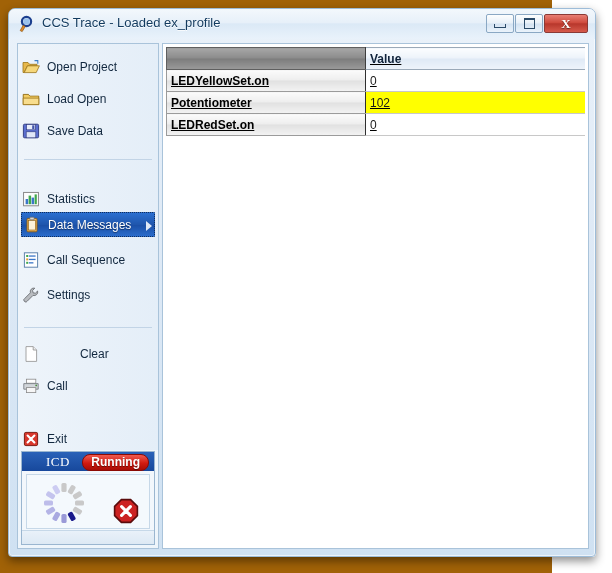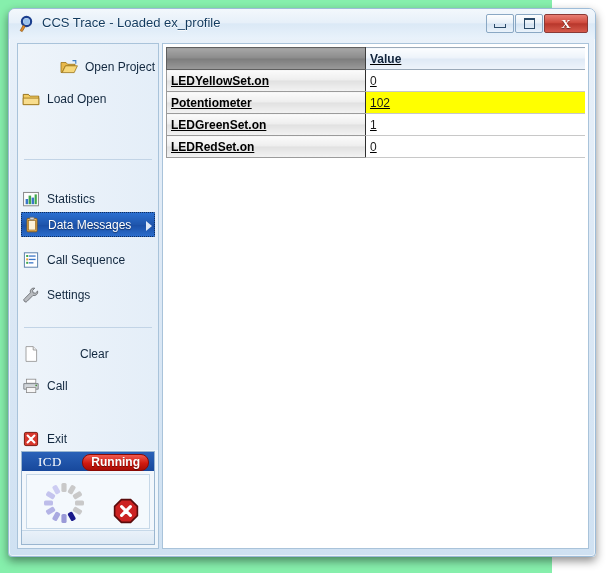--- a/index.html
+++ b/index.html
@@ -4,21 +4,21 @@
 <style>
   html,body{margin:0;padding:0;}
   body{
     width:612px;height:573px;overflow:hidden;
     background:#ffffff;
     font-family:"Liberation Sans", sans-serif;
     -webkit-font-smoothing:antialiased;
   }
 
   
-  #desktop{position:absolute;left:0;top:0;width:552px;height:573px;background:#86efac;}
+  #desktop{position:absolute;left:0;top:0;width:552px;height:573px;background:#a16207;}
 
   
   #window{
     position:absolute;left:8px;top:8px;width:588px;height:549px;
     border-radius:7px 7px 4px 4px;
     background:linear-gradient(to bottom,#eaf2fa 0%,#dfeaf6 40%,#cfe1f2 100%);
     border:1px solid #9dbcd8;
     box-shadow:0 4px 10px rgba(0,0,0,.45), 0 0 0 1px rgba(255,255,255,.6) inset;
     box-sizing:border-box;
   }
@@ -89,21 +89,21 @@
     position:absolute;left:3px;bottom:3px;width:134px;height:94px;
     border:1px solid #9ab6d0;background:#f2f7fc;box-sizing:border-box;
   }
   #icd-head{
     position:absolute;left:0;top:0;width:100%;height:19px;
     background:linear-gradient(to bottom,#2a62b8 0%,#17489c 100%);
     display:flex;align-items:center;
   }
   #icd-title{
     color:#ffffff;font-family:"Liberation Serif",serif;font-size:13px;
-    margin-left:16px;letter-spacing:.5px;
+    margin-left:24px;letter-spacing:.5px;
   }
   #icd-badge{
     position:absolute;right:5px;top:2px;height:15px;padding:0 8px;
     border-radius:8px;background:linear-gradient(to bottom,#f05b4f 0%,#d11a10 55%,#a70d06 100%);
     color:#fff;font-size:12px;font-weight:bold;line-height:15px;
     border:1px solid #8d0a04;text-shadow:0 1px 1px rgba(0,0,0,.5);
   }
   #icd-body{
     position:absolute;left:4px;top:22px;width:124px;height:55px;
     background:#f4f9fd;border:1px solid #c6d8e8;box-sizing:border-box;
@@ -164,21 +164,21 @@
         <span class="wbtn max"></span>
         <span class="wbtn close">X</span>
       </span>
     </div>
 
     <div id="client">
 
       <div id="sidebar">
         <div id="nav">
 
-          <div class="navitem" style="top:10px;justify-content:flex-end;">
+          <div class="navitem" style="top:10px;">
             <span class="ico">
               <svg width="20" height="20" viewBox="0 0 20 20">
                 <path d="M2 15.5V5.5h5l1.6 1.8H16v1.6H6.4L3.2 15.5Z" fill="#e8b84b" stroke="#9a7418" stroke-width=".8"></path>
                 <path d="M3.2 15.6 L6.5 8.8 H18.4 L15.2 15.6 Z" fill="#f6d77a" stroke="#9a7418" stroke-width=".8"></path>
                 <path d="M13.5 3.6 h3.3 v3.2" fill="none" stroke="#3f7fc4" stroke-width="1.1"></path>
               </svg>
             </span>
             <span class="lbl">Open Project</span>
           </div>
 
@@ -186,20 +186,31 @@
             <span class="ico">
               <svg width="20" height="20" viewBox="0 0 20 20">
                 <path d="M2.2 15.6V5.4h5.2l1.5 1.7h8.9v8.5Z" fill="#f0c košmar" stroke="none"></path>
                 <path d="M2.2 15.6V5.4h5.2l1.5 1.7h8.9v8.5Z" fill="#f2cc63" stroke="#9a7418" stroke-width=".8"></path>
                 <path d="M2.2 9.1h15.6v6.5H2.2Z" fill="#f8dd8d" stroke="#9a7418" stroke-width=".8"></path>
               </svg>
             </span>
             <span class="lbl">Load Open</span>
           </div>
 
+          <div class="navitem" style="top:74px;">
+            <span class="ico">
+              <svg width="20" height="20" viewBox="0 0 20 20">
+                <rect x="2.4" y="3.2" width="15.2" height="13.6" rx="1.2" fill="#5b6fd0" stroke="#2b357a" stroke-width=".9"></rect>
+                <rect x="5.6" y="3.6" width="8.8" height="5.2" fill="#e9eefb" stroke="#2b357a" stroke-width=".6"></rect>
+                <rect x="11.2" y="4.3" width="2.2" height="3.8" fill="#4455a8"></rect>
+                <rect x="5.2" y="10.8" width="9.6" height="6" fill="#dfe6f8" stroke="#2b357a" stroke-width=".6"></rect>
+              </svg>
+            </span>
+            <span class="lbl">Save Data</span>
+          </div>
 
           <div class="sep" style="top:115px;"></div>
 
           <div class="navitem" style="top:142px;">
             <span class="ico">
               <svg width="20" height="20" viewBox="0 0 20 20">
                 <rect x="2.6" y="3.4" width="14.8" height="13.4" fill="#fdfdfd" stroke="#7d7d7d" stroke-width=".9"></rect>
                 <rect x="4.6" y="10" width="2.5" height="5.2" fill="#3a76c8"></rect>
                 <rect x="7.6" y="6.6" width="2.5" height="8.6" fill="#3fa84a"></rect>
                 <rect x="10.6" y="8.6" width="2.5" height="6.6" fill="#3a76c8"></rect>
@@ -354,24 +365,20 @@
             <tbody>
               <tr>
                 <td class="rowhead">LEDYellowSet.on</td>
                 <td class="val">0</td>
               </tr>
               <tr>
                 <td class="rowhead">Potentiometer</td>
                 <td class="val hl">102</td>
               </tr>
               <tr>
-                <td class="rowhead">LEDGreenSet.on</td>
-                <td class="val">1</td>
-              </tr>
-              <tr>
                 <td class="rowhead">LEDRedSet.on</td>
                 <td class="val">0</td>
               </tr>
             </tbody>
           </table>
         </div>
       </div>
 
     </div>
   </div>

